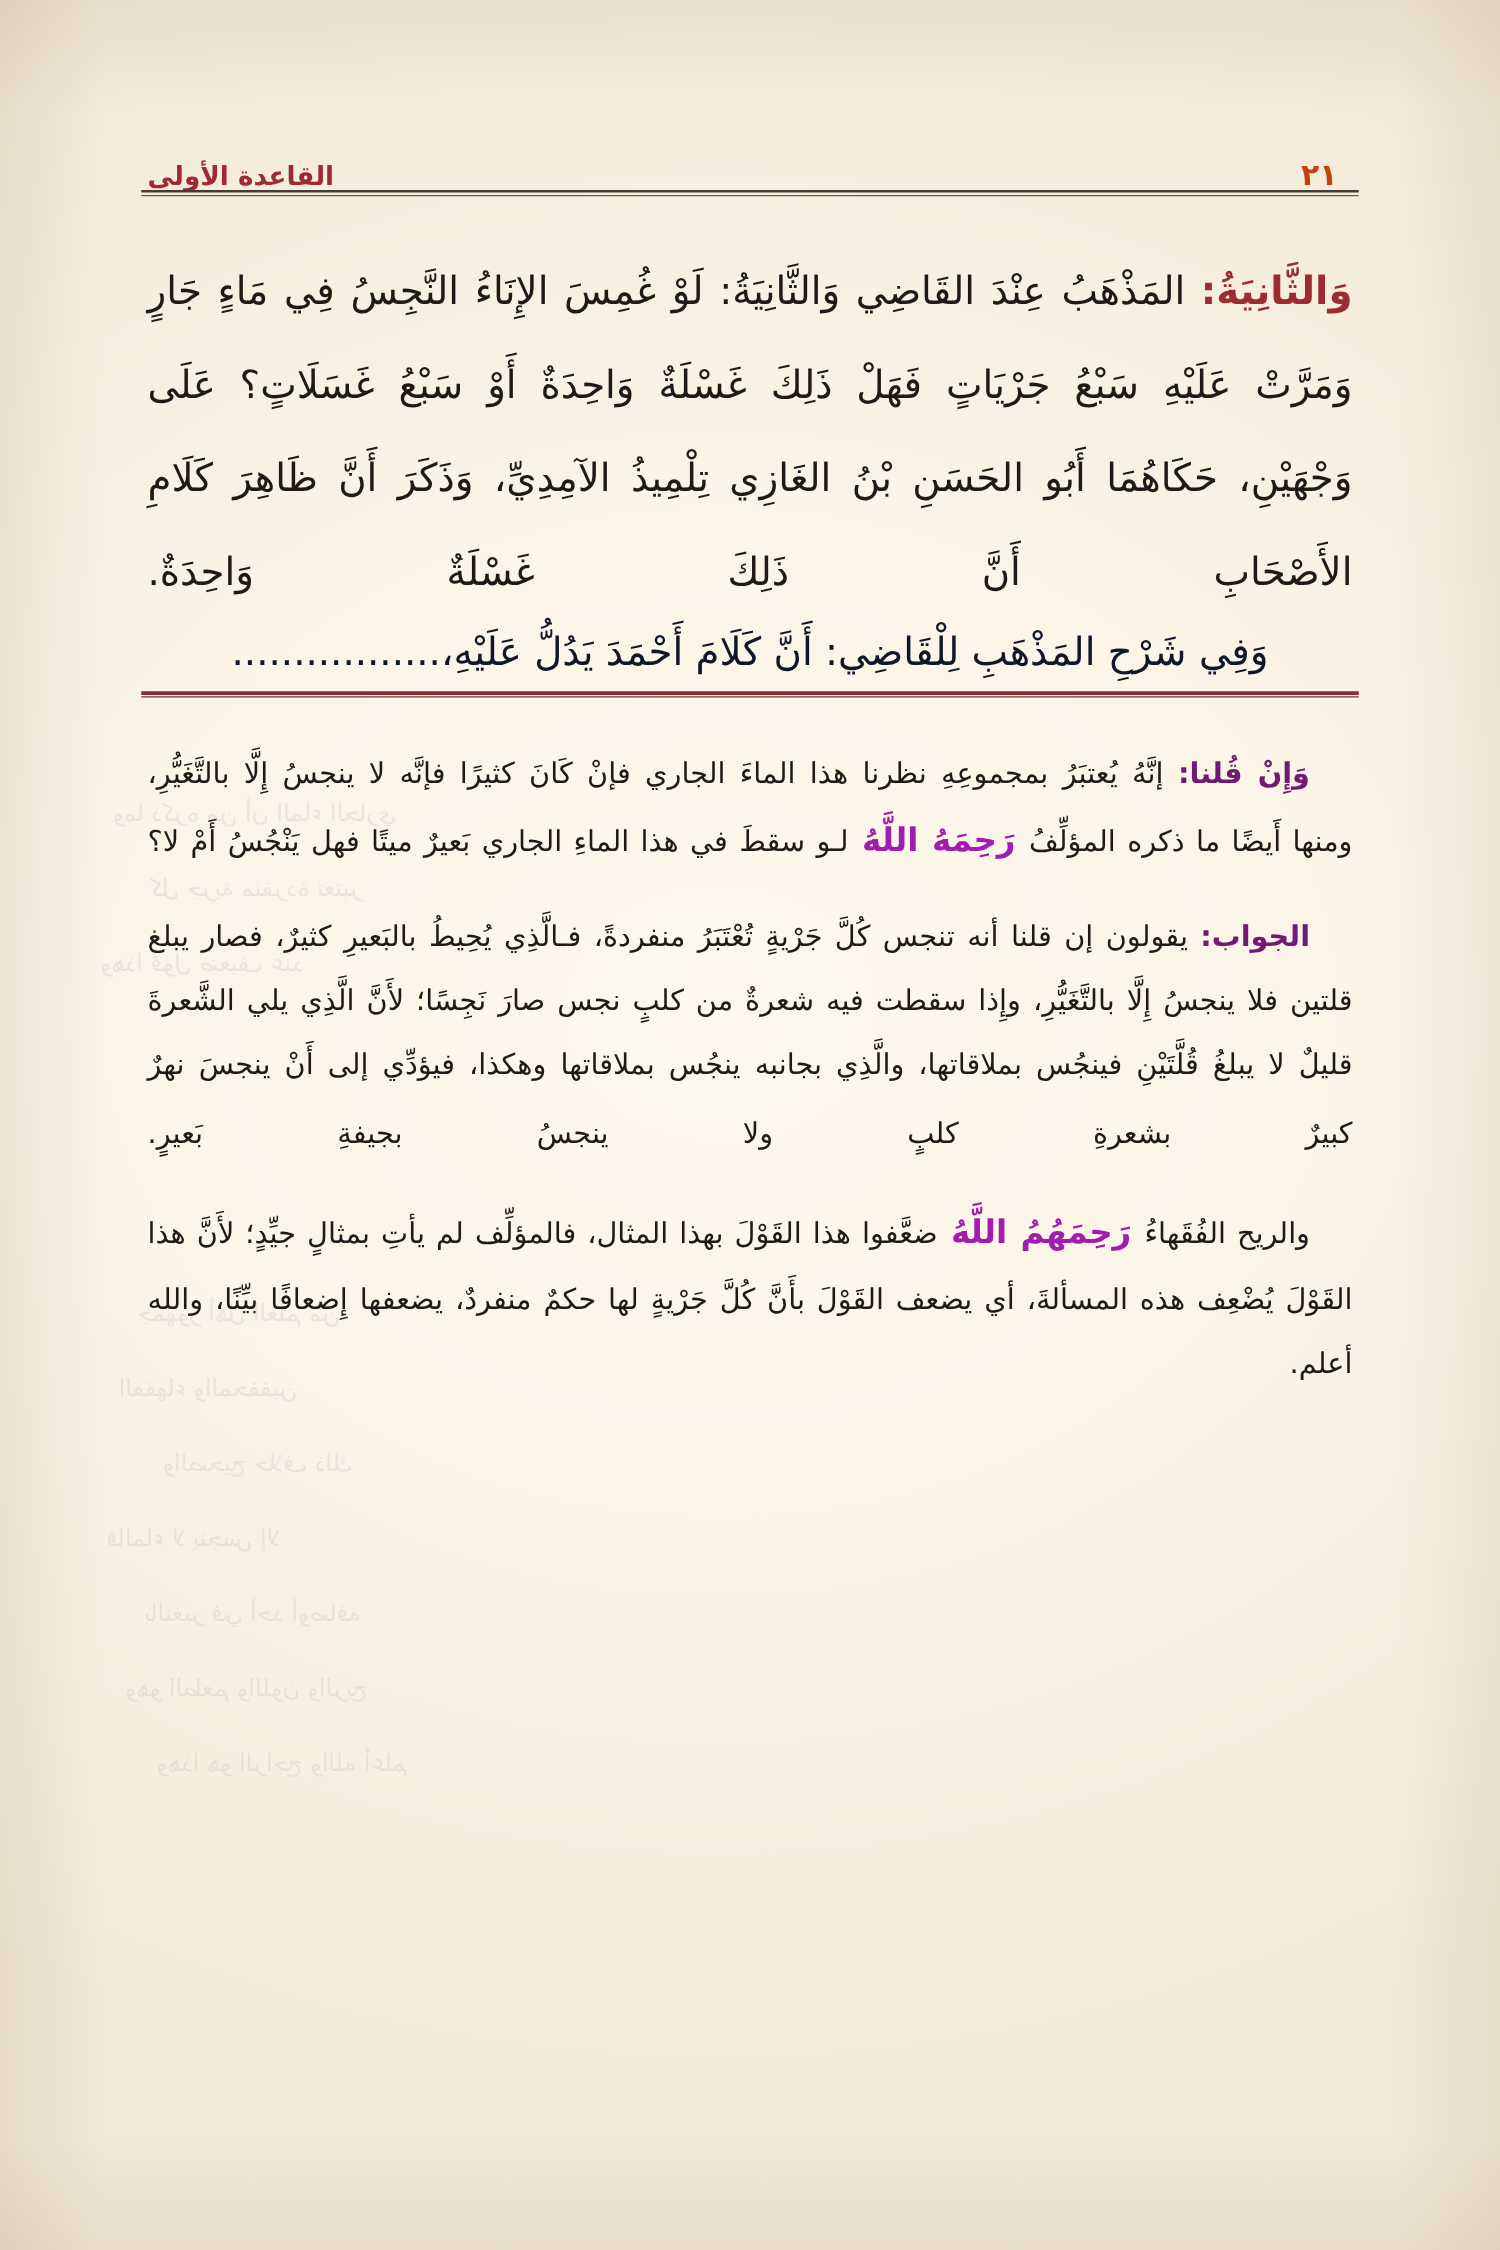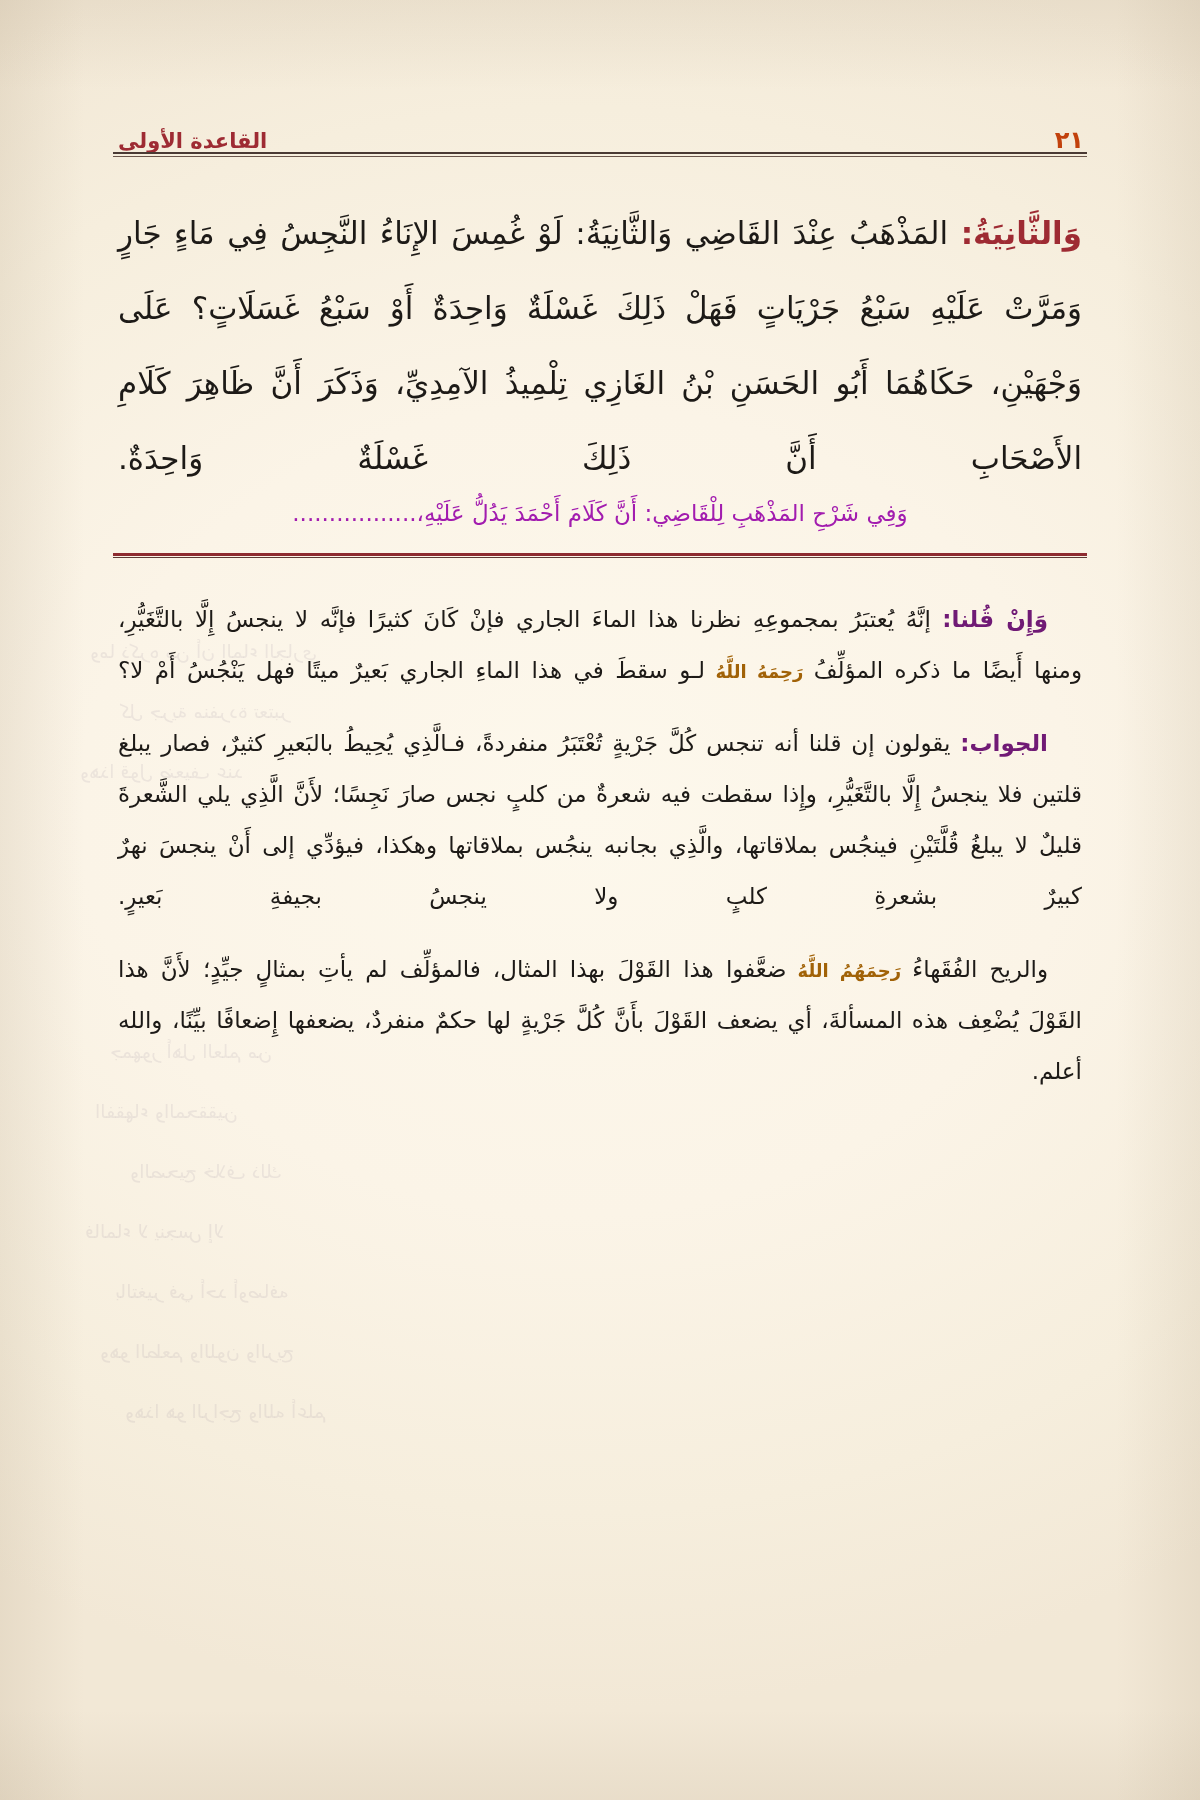--- a/index.html
+++ b/index.html
@@ -51,21 +51,21 @@
     position: absolute;
     inset: 0;
     z-index: 5;
   }
 
   
   .runhead {
     position: absolute;
     top: 118px;
     left: 118px;
-    right: 116px;
+    right: 130px;
     height: 34px;
     display: flex;
     align-items: flex-end;
     justify-content: space-between;
     flex-direction: row-reverse;
     text-align: right;
   }
   .runhead-title {
     font-family: "DejaVu Sans", sans-serif;
     font-size: 21px;
@@ -113,23 +113,23 @@
     color: #9e2b33;
     font-weight: bold;
   }
 
   .matn-b {
     position: absolute;
     top: 487px;
     left: 118px;
     right: 118px;
     font-family: "DejaVu Sans", sans-serif;
-    font-size: 23px;
+    font-size: 31px;
     line-height: 2.3;
-    color: #a21caf;
+    color: #0f172a;
     direction: rtl;
     text-align: center;
   }
   .dots {
     letter-spacing: 2px;
   }
 
   .rule-mid {
     position: absolute;
     top: 553px;
@@ -159,22 +159,22 @@
     margin: 0 0 22px 0;
     text-indent: 34px;
     word-spacing: 1px;
   }
   .para:last-child { margin-bottom: 0; }
   .para .lead {
     color: #701a75;
     font-weight: bold;
   }
   .para .honorific {
-    color: #a16207;
-    font-size: 18px;
+    color: #a21caf;
+    font-size: 26px;
     font-weight: bold;
   }
 </style>
 </head>
 <body>
 
 <div class="page"></div>
 
 <div id="bleed-layer">
     <div class="bleed" style="top: 640px; left: 90px;">وما ذكره من أن الماء الجاري</div>

